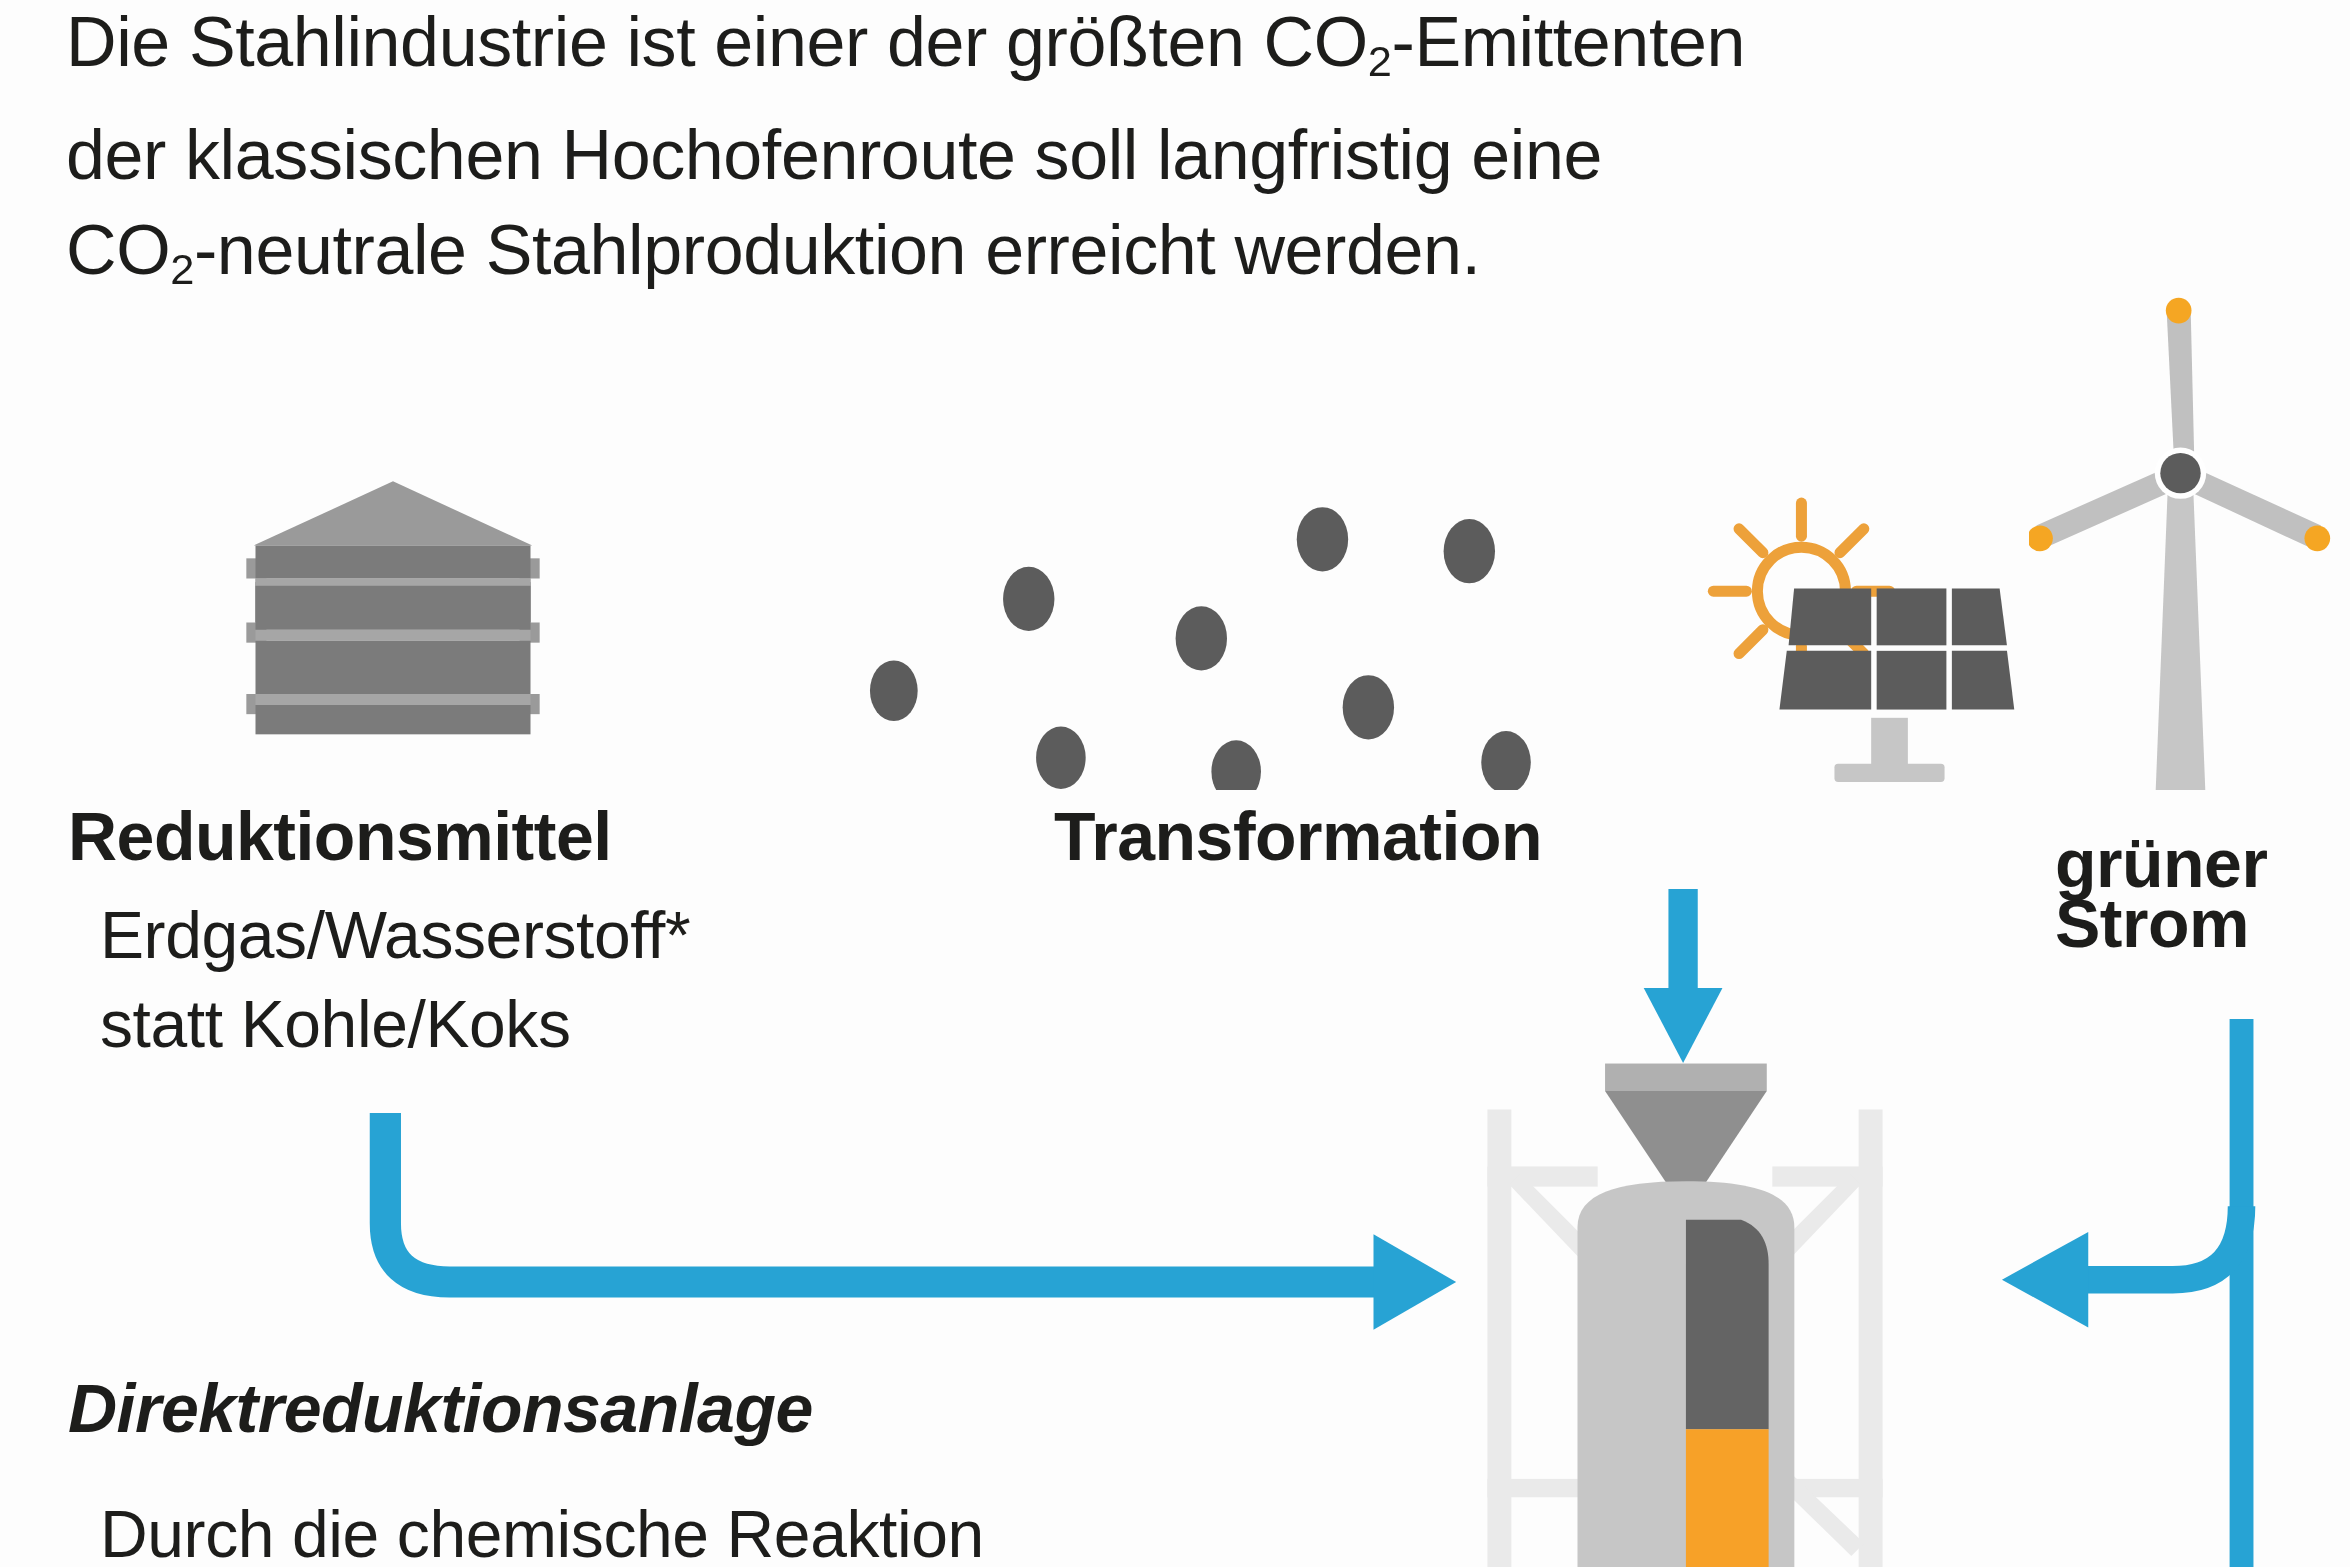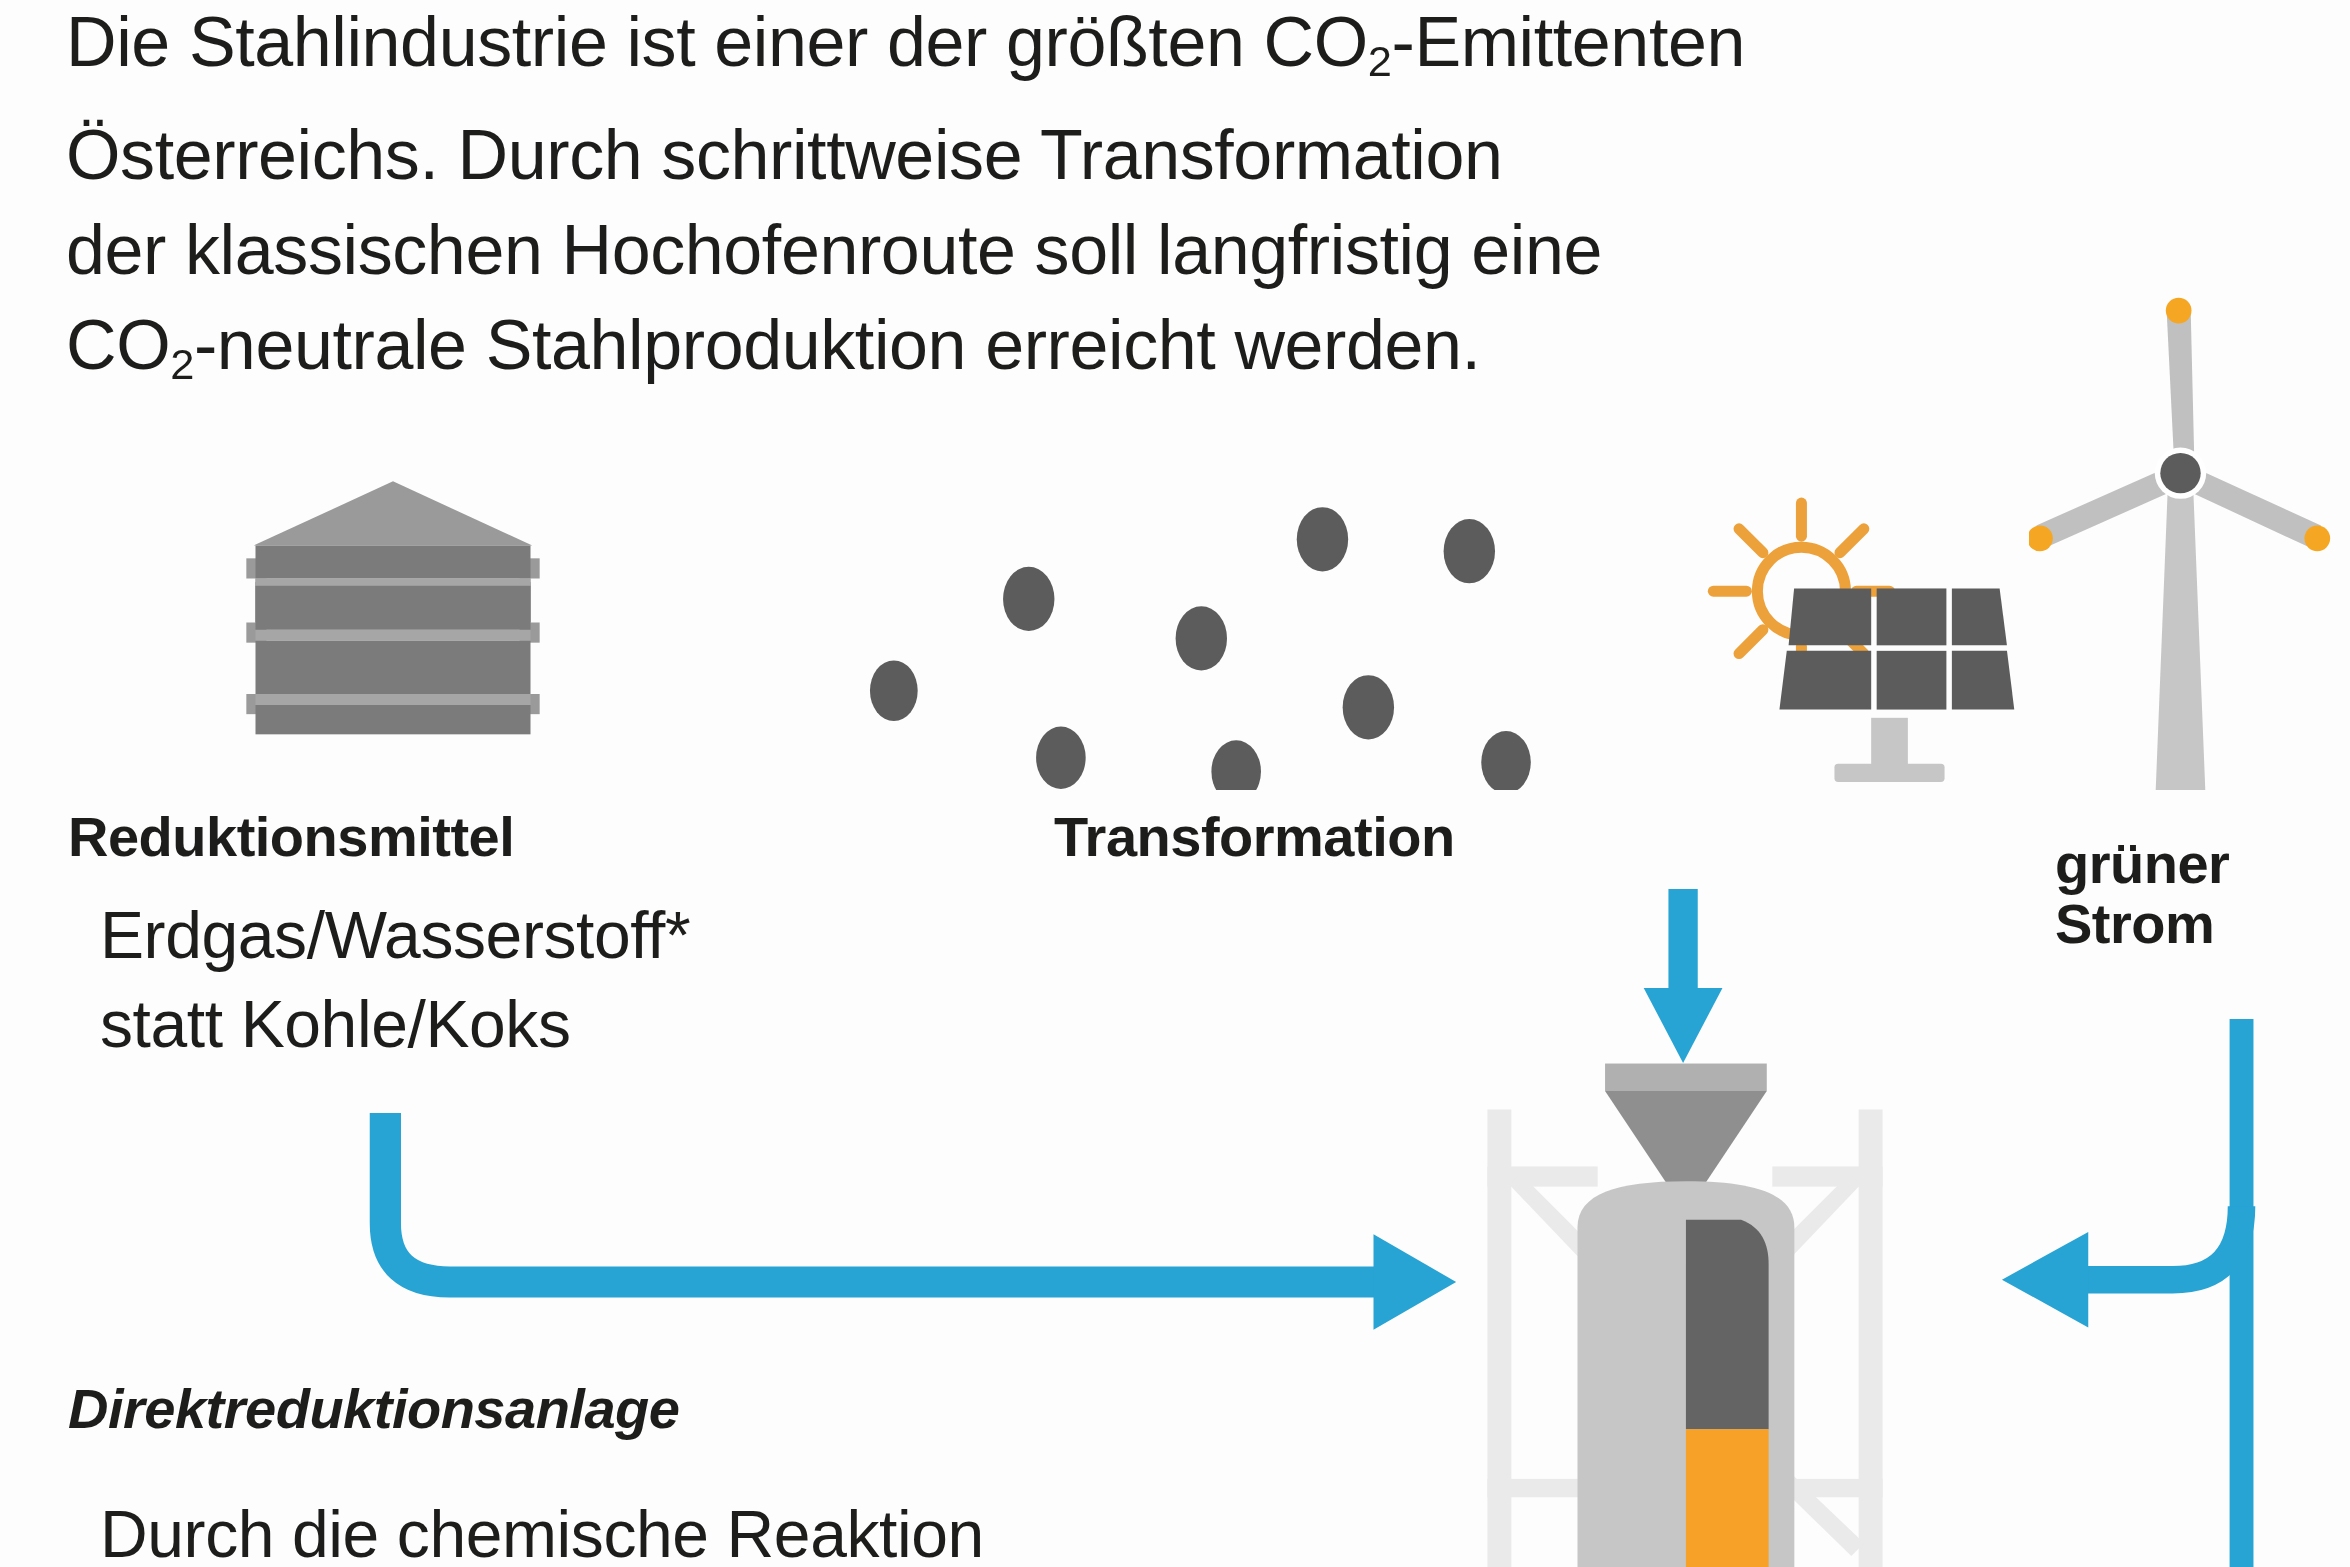--- a/index.html
+++ b/index.html
@@ -36,21 +36,21 @@
   }
   #intro .line sub {
     font-size: 0.62em;
     vertical-align: -0.22em;
   }
 
   
   .col-label-bold {
     position: absolute;
     font-weight: 700;
-    font-size: 56px;
+    font-size: 68px;
     line-height: 83px;
     letter-spacing: -0.5px;
     white-space: pre;
     color: #1d1d1b;
   }
   .col-label-reg {
     position: absolute;
     font-weight: 400;
     font-size: 66px;
     line-height: 83px;
@@ -83,21 +83,20 @@
   #arrow-left-elb { position: absolute; left: 367px;  top: 1113px; width: 1102px; height: 248px; }
   #arrow-right-elb{ position: absolute; left: 1965px; top: 1019px; width: 386px; height: 548px; }
 </style>
 </head>
 <body>
 
 <div id="stage">
 
   <div id="intro">
     <div class="line"><span>Die Stahlindustrie ist einer der größten CO</span><sub>2</sub><span>-Emittenten</span></div>
-    <div class="line">Österreichs. Durch schrittweise Transformation</div>
     <div class="line">der klassischen Hochofenroute soll langfristig eine</div>
     <div class="line"><span>CO</span><sub>2</sub><span>-neutrale Stahlproduktion erreicht werden.</span></div>
   </div>
 
   <div class="iconwrap" id="silo-icon">
     <svg viewBox="0 0 320 300" width="294" height="275" xmlns="http://www.w3.org/2000/svg">
 
       <polygon points="160,8 312,78 8,78" fill="#9a9a9a"></polygon>
 
       <rect x="0" y="92" width="22" height="22" fill="#9a9a9a"></rect>

